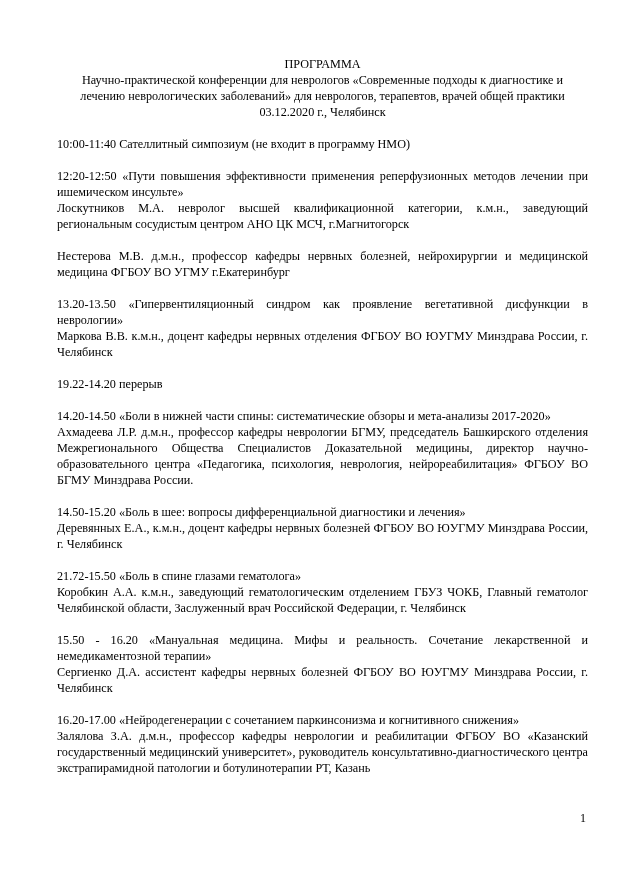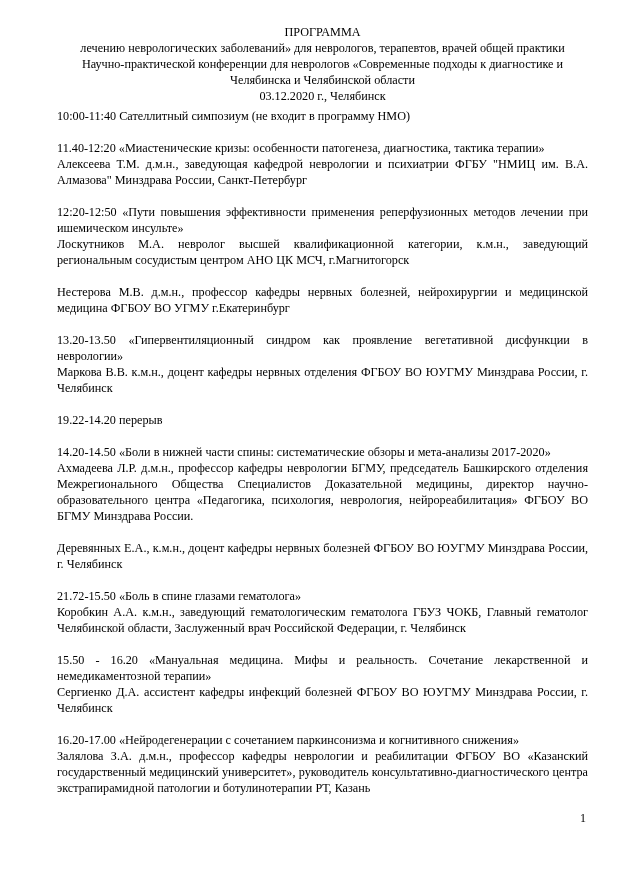--- a/index.html
+++ b/index.html
@@ -1,46 +1,41 @@
 <!DOCTYPE html>
 <html><head>
 <meta charset="utf-8">
 <style>
   html, body { margin: 0; padding: 0; background: #ffffff; }
   body { width: 617px; height: 872px; position: relative; overflow: hidden;
          font-family: "Liberation Serif", "DejaVu Serif", serif; color: #000; font-size: 12.2px; line-height: 16px; }
   .page { position: absolute; left: 57px; top: 24px; width: 531px; }
-  .header { text-align: center; }
+  .header { text-align: center; margin-top: 32px; }
   .header div { line-height: 16px; }
   .block { margin-top: 16px; text-align: justify; }
-  .block.first { margin-top: 4px; }
+  .block.first { margin-top: 16px; }
   .title-line { text-align: justify; text-align-last: left; }
   .speaker { text-align: justify; text-align-last: left; }
   .pagenum { position: absolute; left: 580px; top: 810px; font-size: 12px; }
 </style>
 </head>
 <body>
 
 <div class="page">
   <div class="header">
     <div>ПРОГРАММА</div>
+    <div>Научно-практической конференции для неврологов «Современные  подходы к диагностике и</div>
     <div>лечению неврологических заболеваний» для неврологов, терапевтов, врачей общей практики</div>
-    <div>Научно-практической конференции для неврологов «Современные  подходы к диагностике и</div>
-    <div>Челябинска и Челябинской области</div>
     <div>03.12.2020 г., Челябинск</div>
   </div>
 
   <div class="block first">
     <div class="title-line">10:00-11:40 Сателлитный симпозиум (не входит в программу НМО)</div>
   </div>
 
-  <div class="block">
-    <div class="title-line">11.40-12:20 «Миастенические кризы: особенности патогенеза, диагностика, тактика терапии»</div>
-    <div class="speaker">Алексеева Т.М. д.м.н., заведующая кафедрой неврологии и психиатрии ФГБУ "НМИЦ им. В.А. Алмазова" Минздрава России, Санкт-Петербург</div>
-  </div>
 
   <div class="block">
     <div class="title-line">12:20-12:50 «Пути повышения эффективности применения реперфузионных методов лечении при ишемическом инсульте»</div>
     <div class="speaker">Лоскутников М.А. невролог высшей квалификационной категории, к.м.н., заведующий региональным сосудистым центром АНО ЦК МСЧ, г.Магнитогорск</div>
   </div>
 
   <div class="block">
     <div class="speaker">Нестерова М.В. д.м.н., профессор  кафедры нервных болезней, нейрохирургии и медицинской медицина ФГБОУ ВО УГМУ г.Екатеринбург</div>
   </div>
 
@@ -52,31 +47,32 @@
   <div class="block">
     <div class="title-line">19.22-14.20 перерыв</div>
   </div>
 
   <div class="block">
     <div class="title-line">14.20-14.50 «Боли в нижней части спины: систематические обзоры и мета-анализы 2017-2020»</div>
     <div class="speaker">Ахмадеева Л.Р. д.м.н., профессор кафедры неврологии БГМУ, председатель Башкирского отделения Межрегионального Общества Специалистов Доказательной медицины, директор научно-образовательного центра «Педагогика, психология, неврология, нейрореабилитация» ФГБОУ ВО БГМУ Минздрава России.</div>
   </div>
 
   <div class="block">
+    <div class="title-line">14.50-15.20  «Боль в шее: вопросы дифференциальной диагностики и лечения»</div>
     <div class="speaker">Деревянных Е.А., к.м.н., доцент кафедры нервных болезней ФГБОУ ВО ЮУГМУ Минздрава России,  г. Челябинск</div>
   </div>
 
   <div class="block">
     <div class="title-line">21.72-15.50 «Боль в спине глазами гематолога»</div>
-    <div class="speaker">Коробкин А.А. к.м.н., заведующий гематологическим гематолога ГБУЗ ЧОКБ, Главный гематолог Челябинской области, Заслуженный врач Российской Федерации, г. Челябинск</div>
+    <div class="speaker">Коробкин А.А. к.м.н., заведующий гематологическим отделением ГБУЗ ЧОКБ, Главный гематолог Челябинской области, Заслуженный врач Российской Федерации, г. Челябинск</div>
   </div>
 
   <div class="block">
     <div class="title-line">15.50 - 16.20 «Мануальная медицина. Мифы и реальность. Сочетание лекарственной и немедикаментозной терапии»</div>
-    <div class="speaker">Сергиенко Д.А. ассистент кафедры инфекций болезней ФГБОУ ВО ЮУГМУ Минздрава России,  г. Челябинск</div>
+    <div class="speaker">Сергиенко Д.А. ассистент кафедры нервных болезней ФГБОУ ВО ЮУГМУ Минздрава России,  г. Челябинск</div>
   </div>
 
   <div class="block">
     <div class="title-line">16.20-17.00 «Нейродегенерации с сочетанием паркинсонизма и когнитивного снижения»</div>
     <div class="speaker">Залялова З.А. д.м.н., профессор кафедры неврологии и реабилитации ФГБОУ ВО «Казанский государственный медицинский университет», руководитель консультативно-диагностического центра экстрапирамидной патологии и ботулинотерапии РТ, Казань</div>
   </div>
 
 </div>
 
 <div class="pagenum">1</div>

